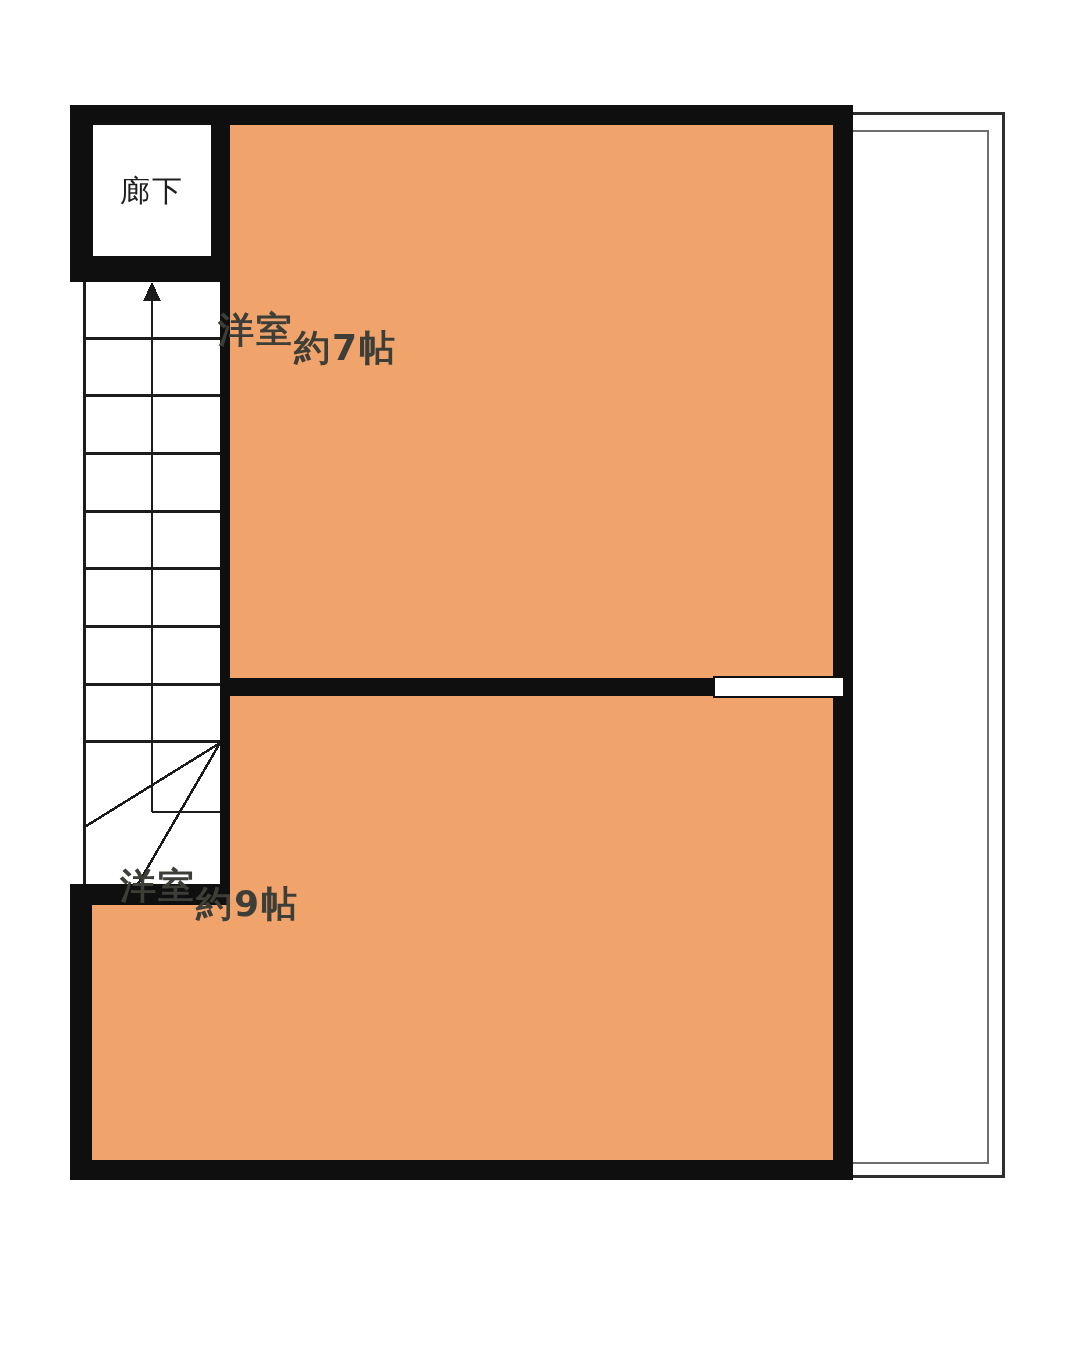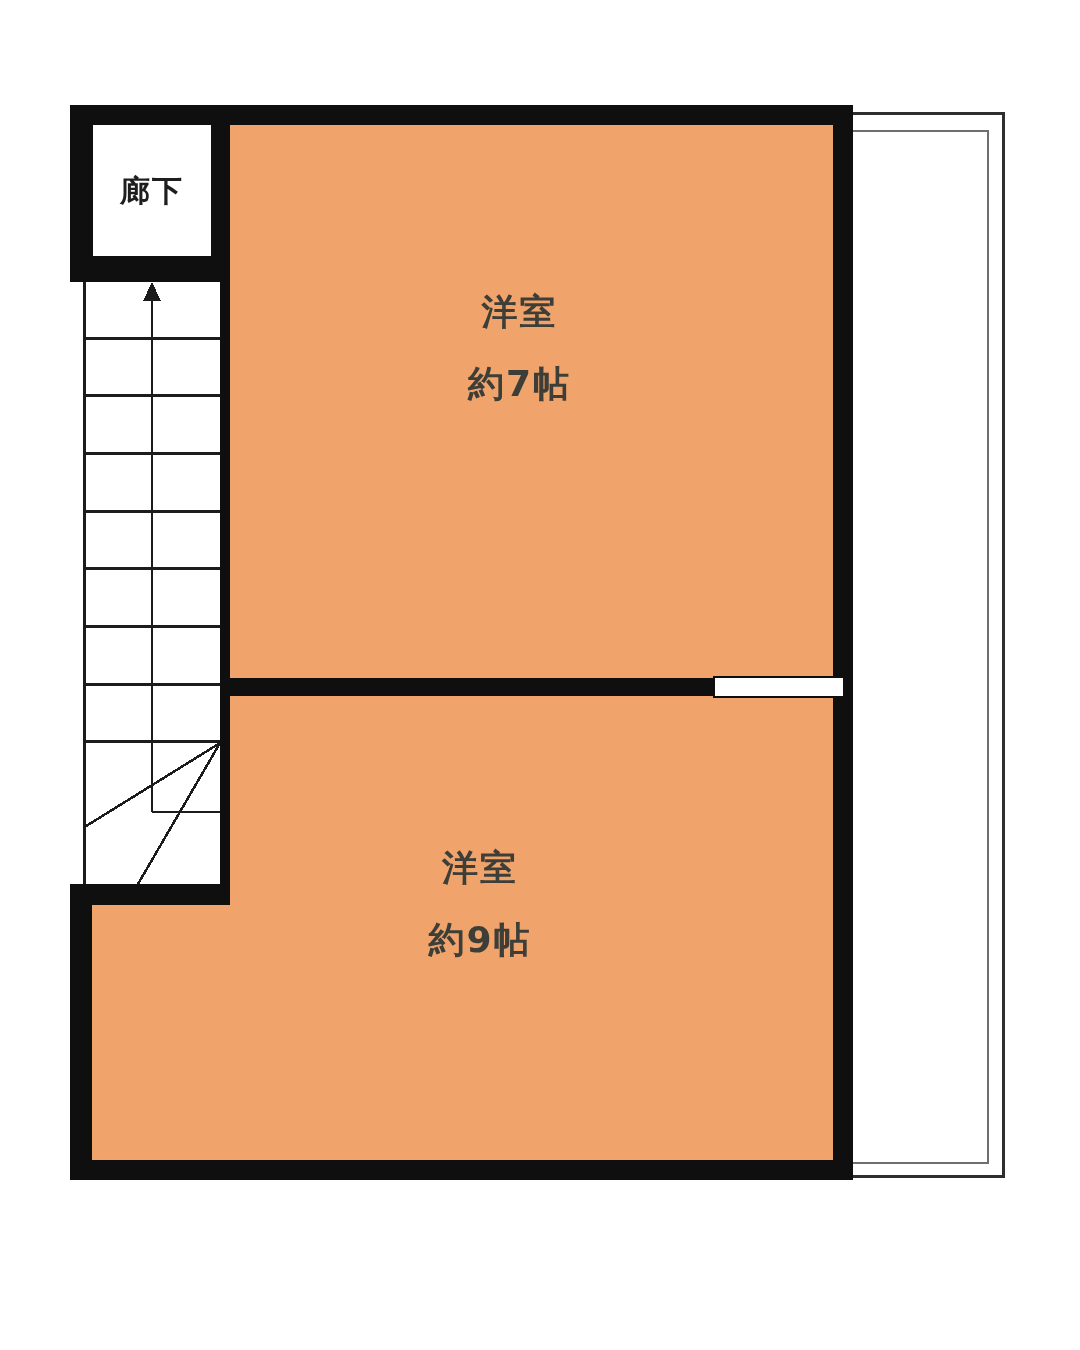--- a/index.html
+++ b/index.html
@@ -41,23 +41,23 @@
   .balcony-outer{left:853px;top:112px;width:152px;height:1066px;z-index:1;
     border-top:3px solid var(--balcony-outer-line,#2E2E2E);
     border-right:3px solid var(--balcony-outer-line,#2E2E2E);
     border-bottom:3px solid var(--balcony-outer-line,#2E2E2E)}
   .balcony-inner{left:853px;top:130px;width:136px;height:1034px;z-index:1;
     border-top:2px solid var(--balcony-inner-line,#6E6E6E);
     border-right:2px solid var(--balcony-inner-line,#6E6E6E);
     border-bottom:2px solid var(--balcony-inner-line,#6E6E6E)}
 
   .hallway-label{left:93px;top:125px;width:118px;height:132px;display:flex;align-items:center;
-    justify-content:center;font-size:30px;font-weight:700;letter-spacing:2px;
+    justify-content:center;font-size:30px;font-weight:400;letter-spacing:2px;
     color:var(--hallway-label,#1E1E1E);z-index:6}
-  .room-label{display:flex;flex-direction:column;align-items:center;line-height:1;
+  .room-label{display:flex;flex-direction:row;align-items:center;line-height:1;
     color:var(--room-label,#3E3E38);font-size:36px;font-weight:600;letter-spacing:2px;z-index:6}
   .room-label .size{margin-top:36px}
   .room-label-1{left:218px;top:294px;width:603px}
   .room-label-2{left:120px;top:850px;width:720px}
 </style>
 </head>
 <body>
 
 <div class="canvas">
 

